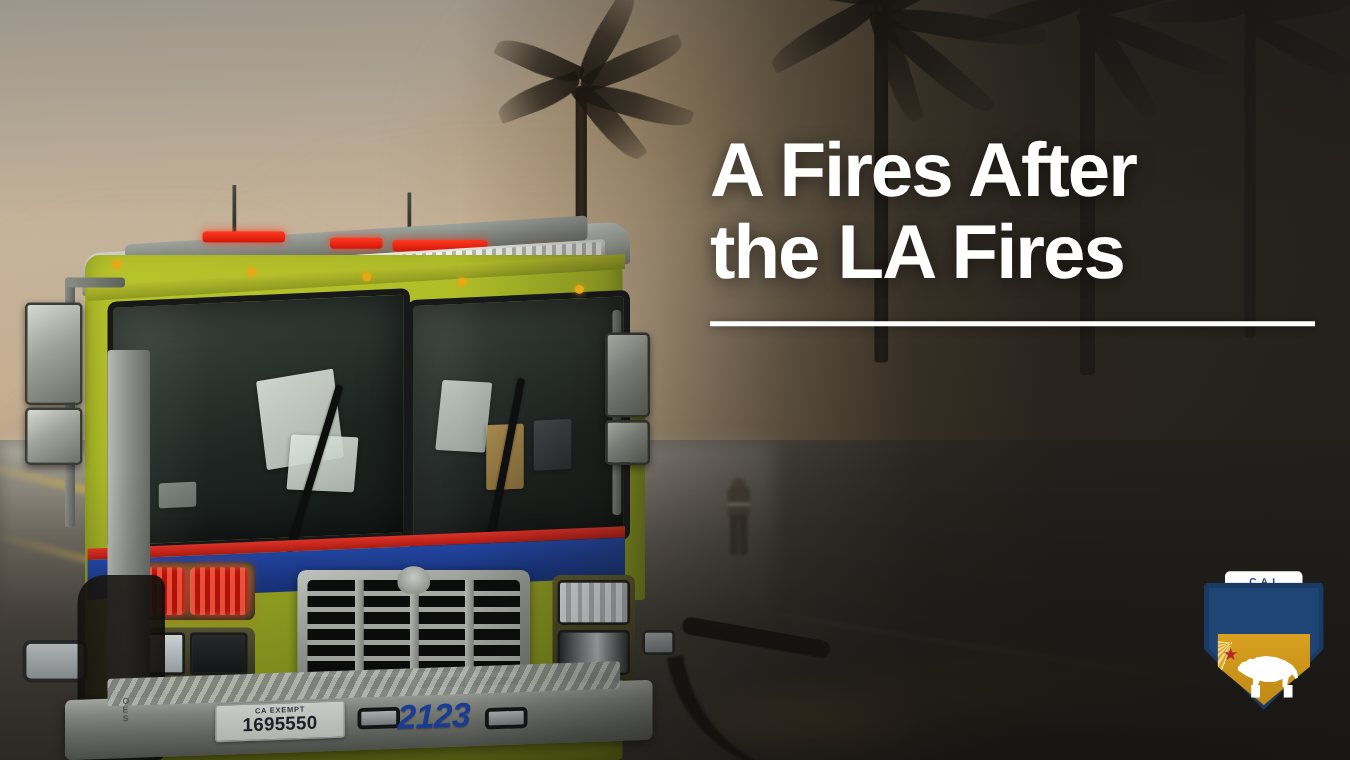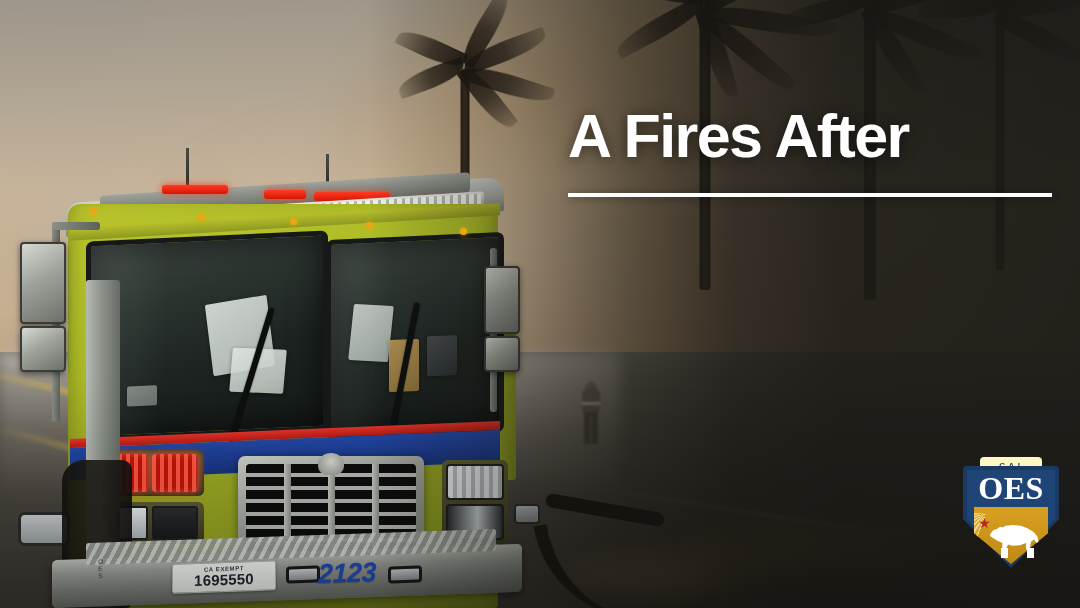--- a/index.html
+++ b/index.html
@@ -383,21 +383,21 @@
     clip-path:polygon(0% 0%,100% 0%,100% 52%,50% 100%,0% 52%);
     border-radius:4px 4px 0 0;
   }
   .shield-in{
     position:absolute;left:4px;top:18px;width:88px;height:94px;
     background:#1f4576;
     clip-path:polygon(0% 0%,100% 0%,100% 52%,50% 100%,0% 52%);
   }
   .cal-banner{
     position:absolute;left:17px;top:5px;width:62px;height:17px;
-    background:#fef9c3;border-radius:4px 4px 0 0;
+    background:#ffffff;border-radius:4px 4px 0 0;
     display:flex;align-items:center;justify-content:center;
   }
   .cal-txt{
     font-size:8px;font-weight:bold;color:#1f4576;letter-spacing:3.4px;
     text-indent:3.4px;font-family:"Liberation Sans",sans-serif;
   }
   .oes-txt{
     position:absolute;left:0;top:20px;width:96px;text-align:center;
     font-family:"Liberation Serif",serif;font-weight:bold;
     font-size:32px;color:#fff;letter-spacing:.5px;line-height:1;
@@ -595,34 +595,34 @@
     <div class="unitnum">2123</div>
     <div class="bmp-lamp" style="left:398px;"></div>
   </div>
 
   <div class="scrim"></div>
   <div class="scrim-b"></div>
 
   <div class="textwrap">
     <h1 class="headline">
       <span>A Fires After</span><br>
+      <span>the LA Fires</span>
     </h1>
     <div class="rule"></div>
     <h2 class="subhead">
       <br>
     </h2>
   </div>
 
   <div id="logo">
     <div class="cal-banner">
       <span class="cal-txt">CAL</span>
     </div>
     <div class="shield-out"></div>
     <div class="shield-in"></div>
-    <div class="oes-txt">OES</div>
     <div class="gold"></div>
     <div class="star"></div>
     <div class="bear"></div>
     <div class="bearleg" style="left:38px;top:96px;width:7px;height:10px;"></div>
     <div class="bearleg" style="left:64px;top:96px;width:7px;height:10px;"></div>
   </div>
 
 </div>
 
 </body></html>

